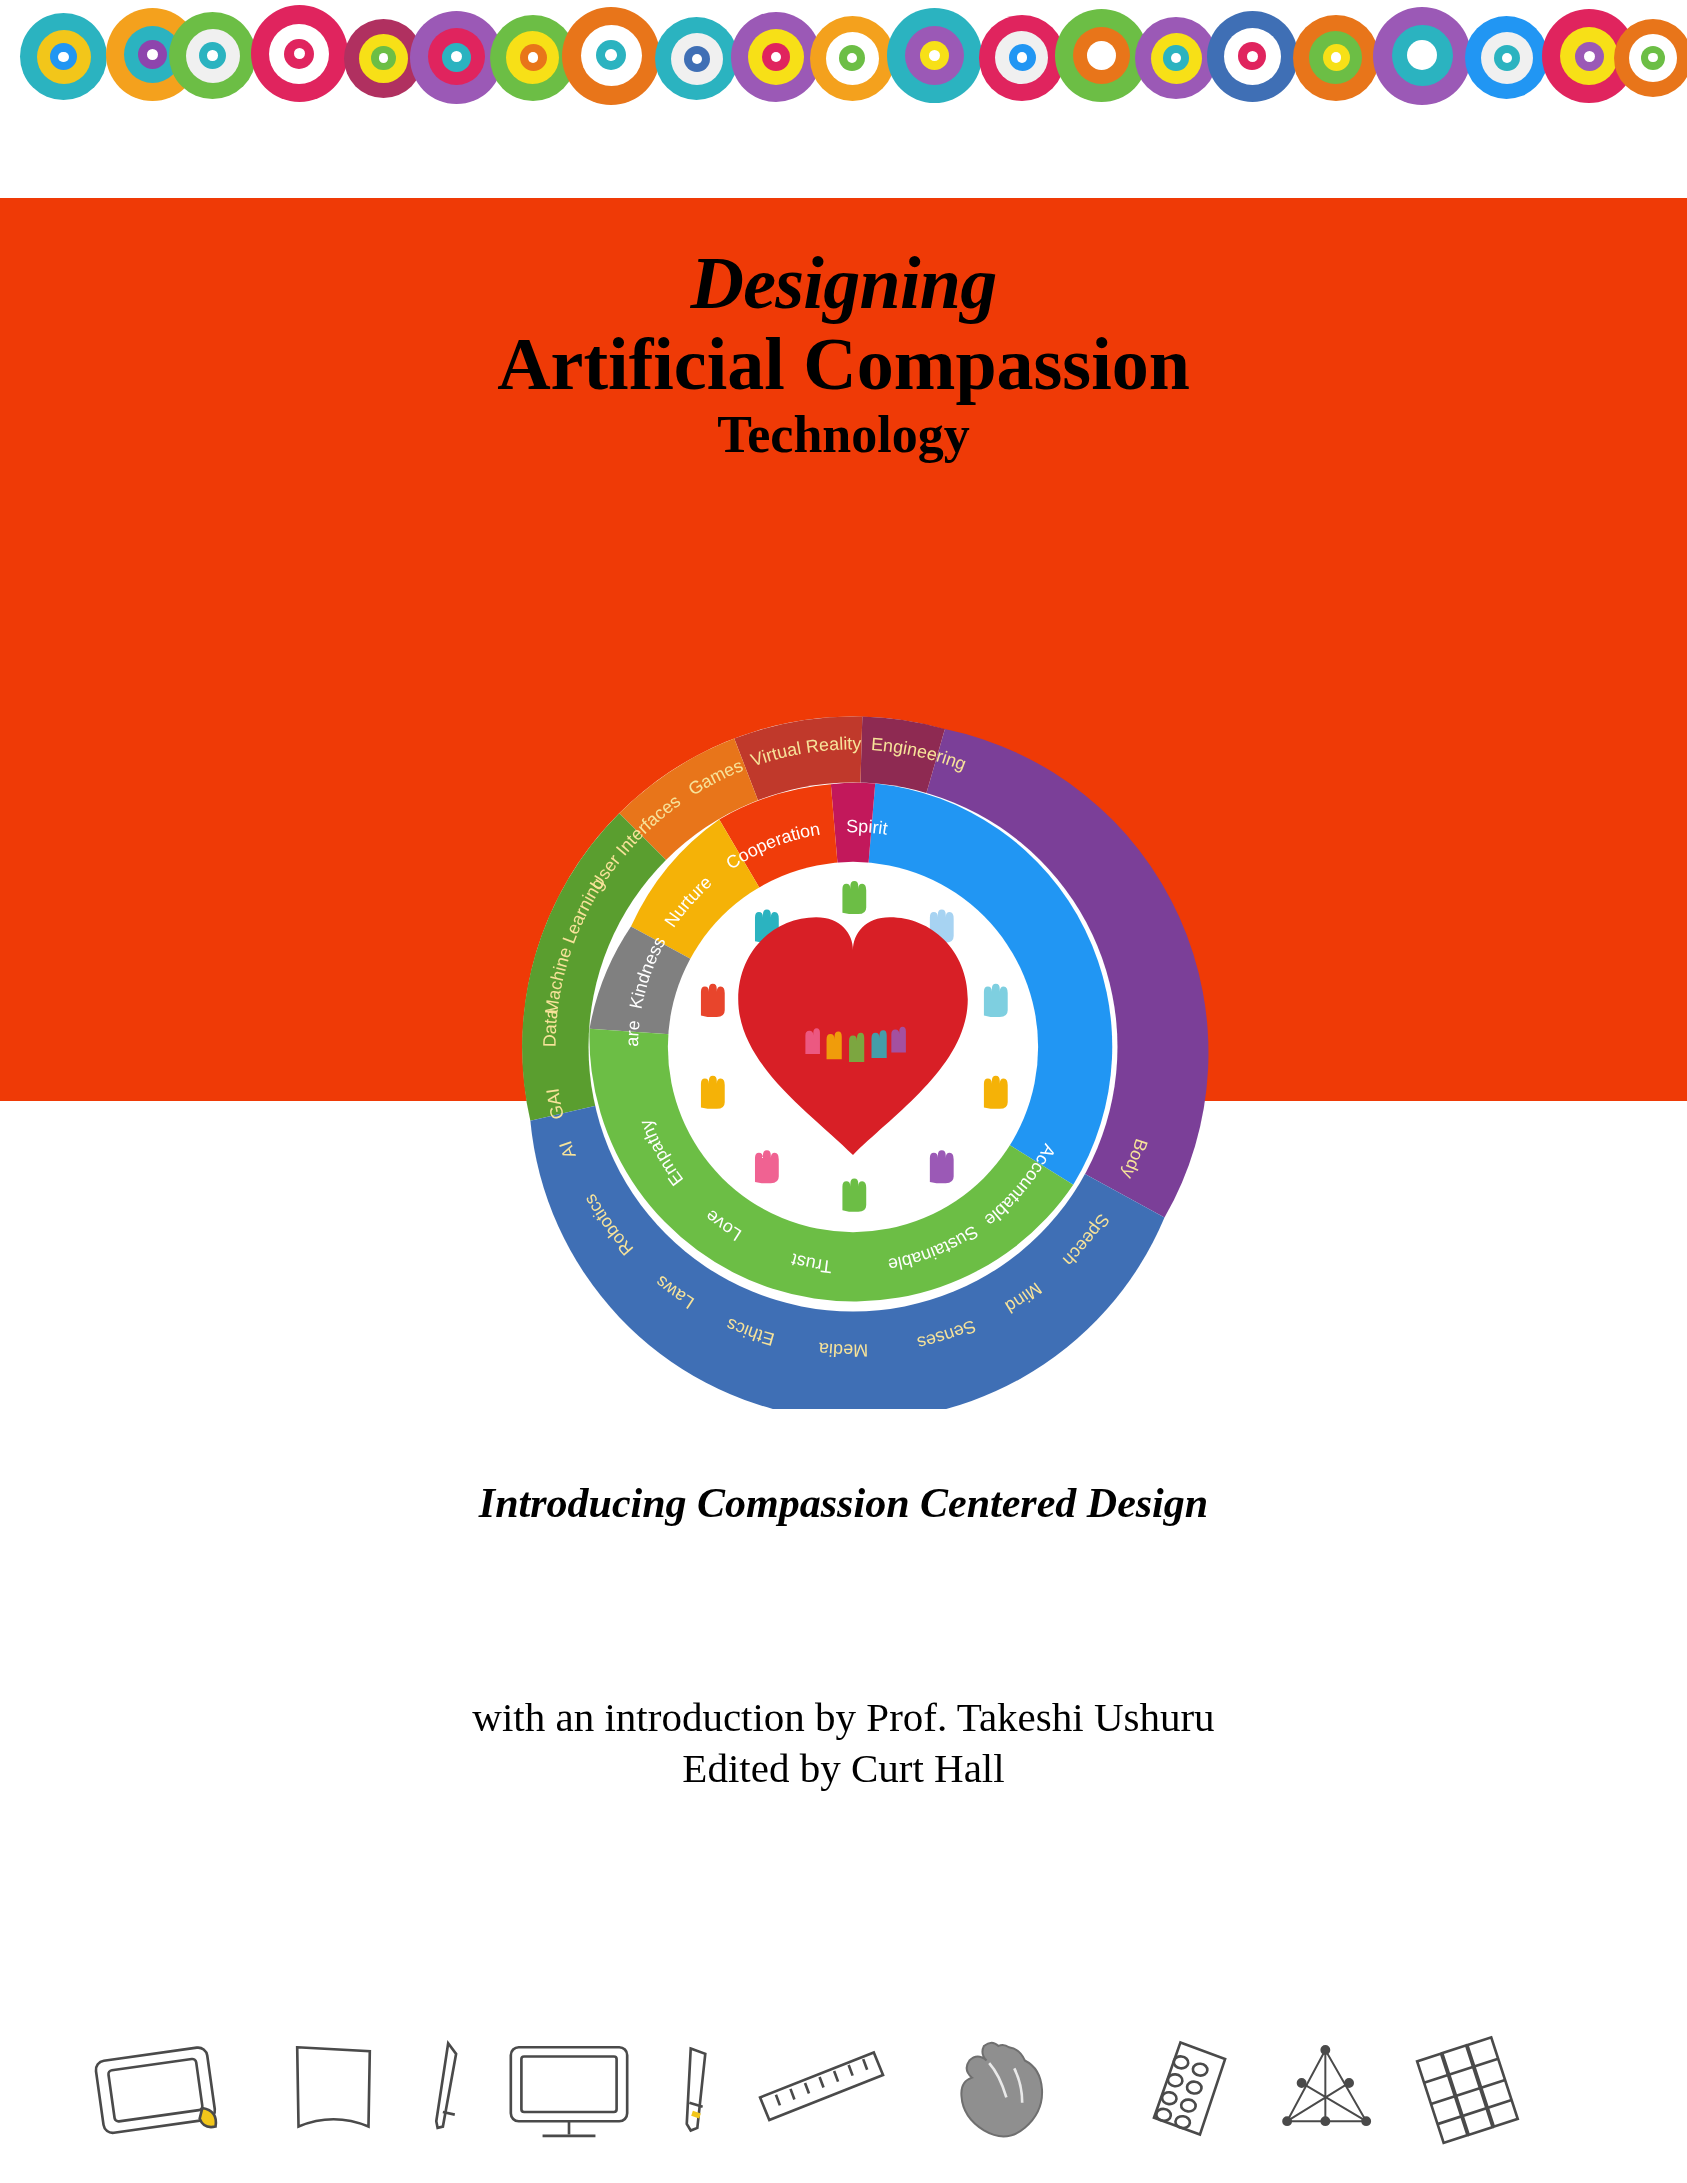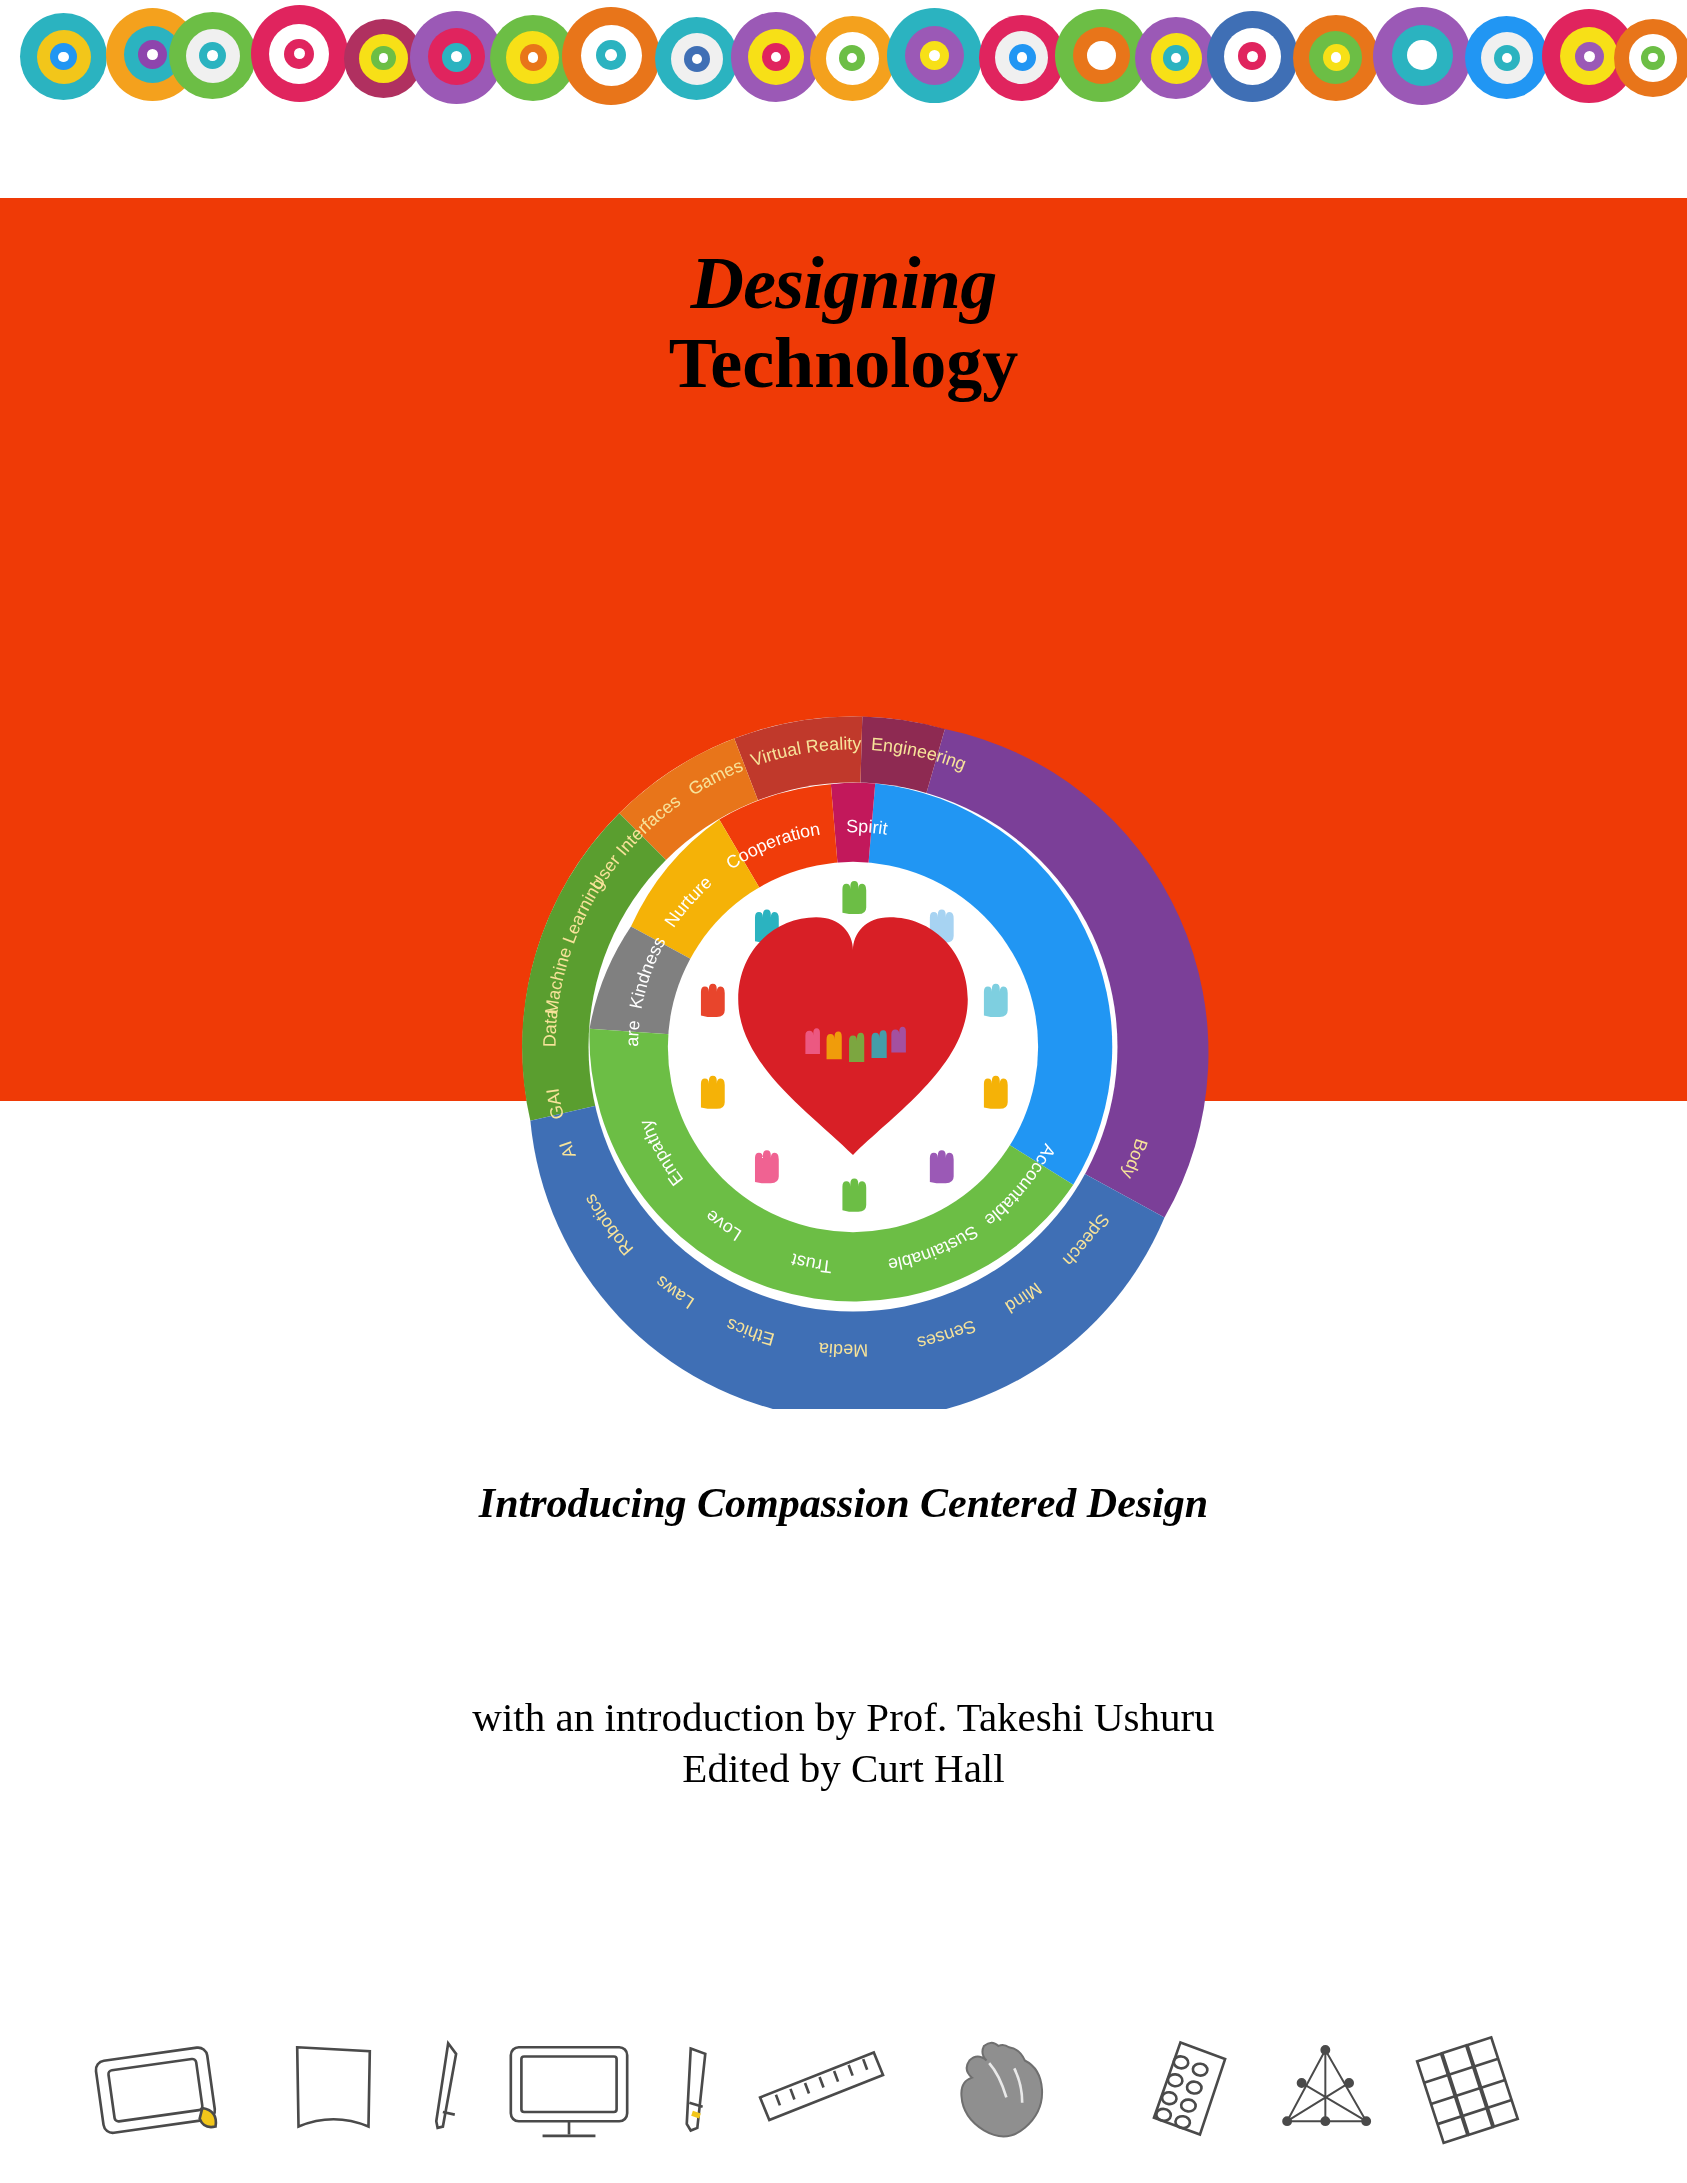--- a/index.html
+++ b/index.html
@@ -55,21 +55,21 @@
     font-weight: bold;
     line-height: 1.05;
     letter-spacing: -0.7px;
   }
   #title-line2 {
     font-size: 74px;
     font-weight: bold;
     line-height: 1.12;
   }
   #title-line3 {
-    font-size: 72px;
+    font-size: 52px;
     font-weight: bold;
     line-height: 1.12;
   }
   #subtitle {
     margin-top: 16px;
     font-size: 41px;
     font-weight: bold;
   }
 
   
@@ -286,20 +286,21 @@
           <div class="ring" style="left: 7.4px; top: 7.4px; width: 9.4px; height: 9.4px; background: rgb(255, 255, 255);"></div>
         </div>
       </div>
     </div>
   </div>
 
 <div id="orange-panel"></div>
 
 <div id="title-block">
   <div id="title-line1">Designing</div>
+  <div id="title-line2">Artificial Compassion</div>
   <div id="title-line3">Technology</div>
 </div>
 
 <div id="wheel-wrap">
   <svg id="wheel" viewBox="0 0 1095 1095">
     <defs>
 
       <path id="arcOuterTop" d="M 97.5,547.5 A 450,450 0 0 1 997.5,547.5" fill="none"></path>
       <path id="arcOuterBot" d="M 997.5,547.5 A 450,450 0 0 1 97.5,547.5" fill="none"></path>
       <path id="arcInnerTop" d="M 222.5,547.5 A 325,325 0 0 1 872.5,547.5" fill="none"></path>

